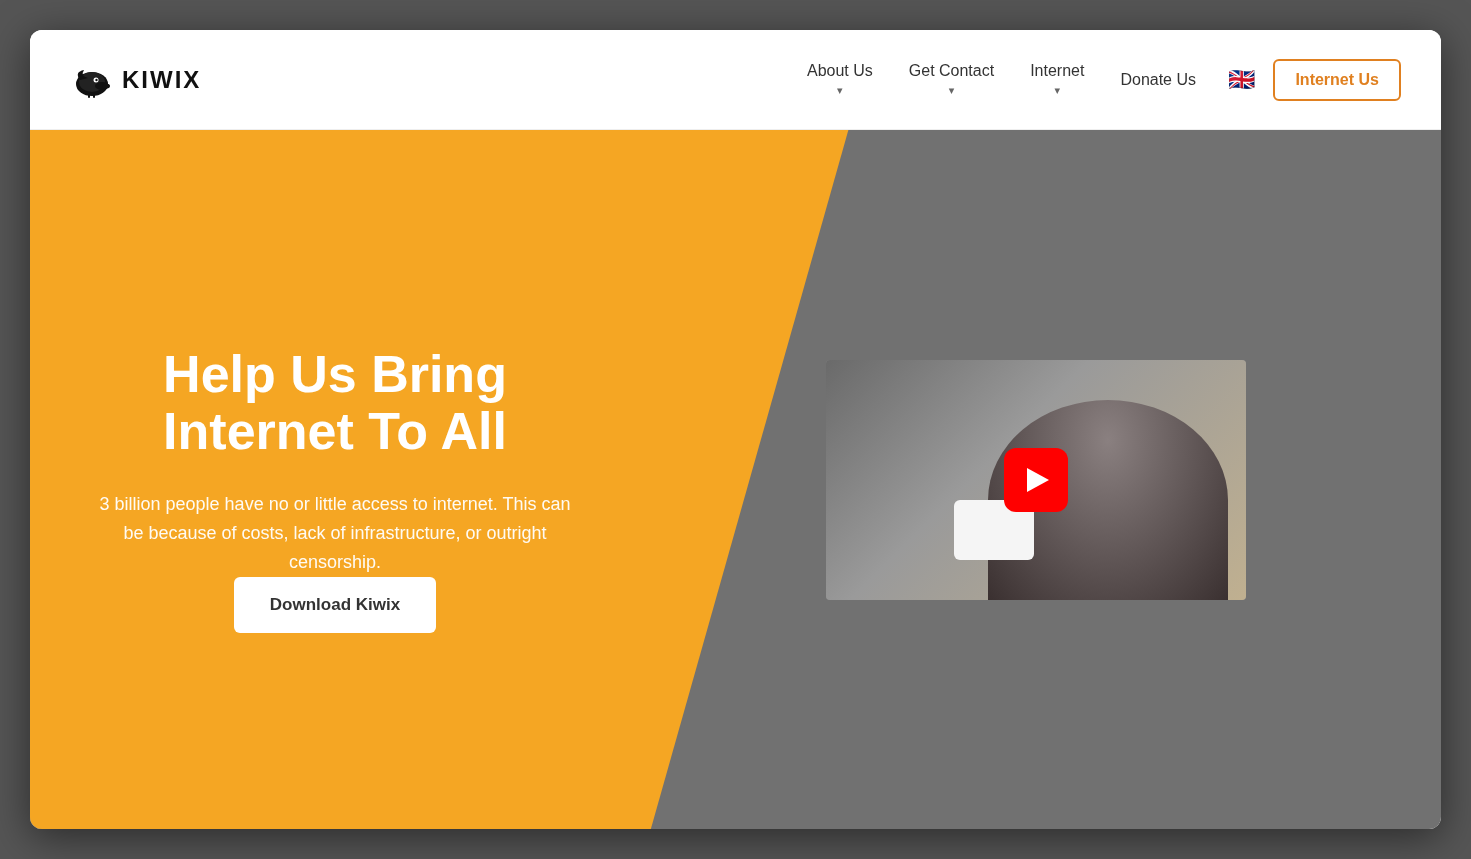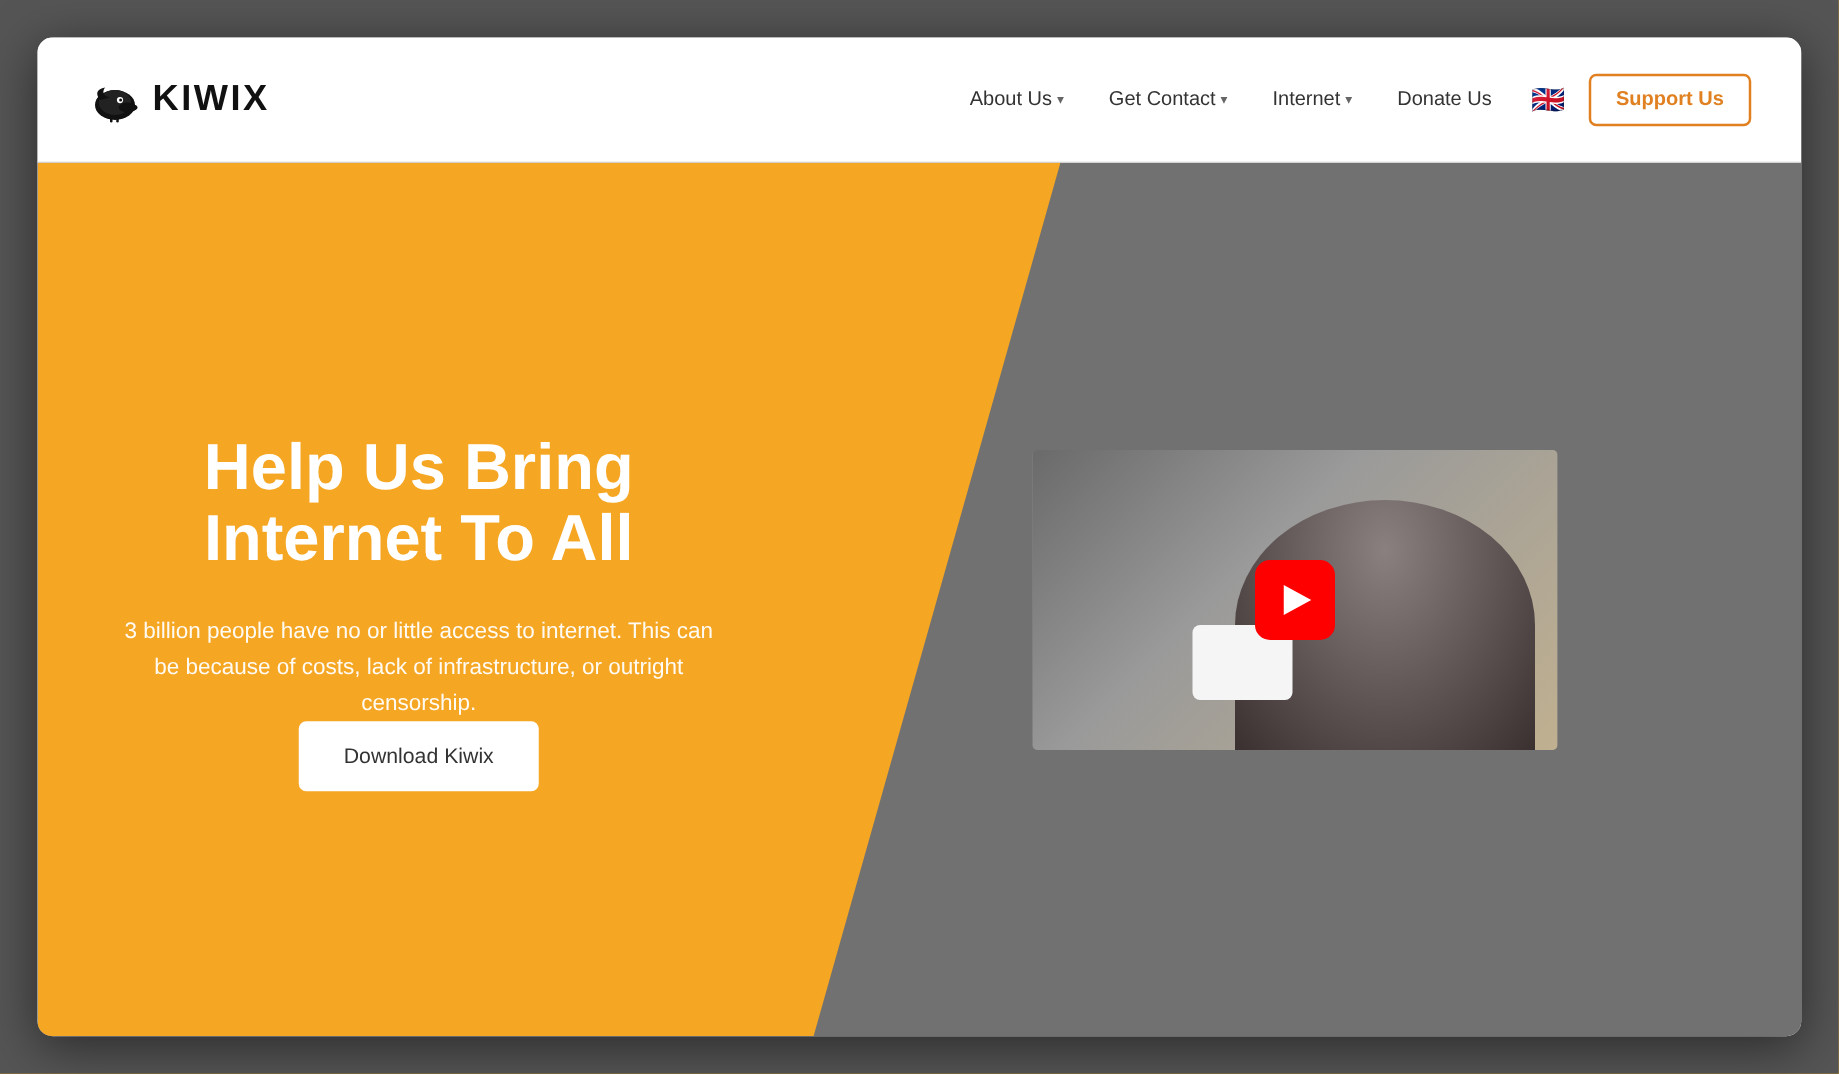--- a/index.html
+++ b/index.html
@@ -34,21 +34,21 @@
       align-items: center;
       gap: 8px;
       text-decoration: none;
       color: #000;
     }
     .logo-icon {
       width: 44px;
       height: 44px;
     }
     .logo-text {
-      font-size: 29px;
+      font-size: 24px;
       font-weight: 800;
       letter-spacing: 2px;
       color: #111;
     }
     .nav-links {
       display: flex;
       align-items: center;
       gap: 8px;
       margin-left: auto;
     }
@@ -56,20 +56,21 @@
       display: flex;
       align-items: center;
       gap: 4px;
       padding: 8px 14px;
       font-size: 16px;
       font-weight: 500;
       color: #333;
       cursor: pointer;
       border-radius: 4px;
       white-space: nowrap;
+      flex-direction: column;
     }
     .nav-chevron {
       font-size: 11px;
       color: #666;
     }
     .nav-flag {
       font-size: 22px;
       padding: 4px 10px;
     }
     .nav-support-btn {
@@ -132,21 +133,21 @@
       color: rgba(255,255,255,0.95);
     }
     .hero-buttons {
       display: flex;
       gap: 20px;
       justify-content: center;
     }
     .hero-btn {
       padding: 18px 36px;
       font-size: 17px;
-      font-weight: 400;
+      font-weight: 700;
       border-radius: 6px;
       cursor: pointer;
       border: none;
       background: #fff;
       color: #333;
     }
     .hero-right {
       flex: 1;
       display: flex;
       justify-content: center;
@@ -253,21 +254,21 @@
       <div class="nav-item">
         <span>Internet</span>
         <span class="nav-chevron">▾</span>
       </div>
       <div class="nav-item">
         <span>Donate Us</span>
       </div>
       <div class="nav-flag nav-item">
         <span>🇬🇧</span>
       </div>
-      <button class="nav-support-btn">Support Us</button>
+      <button class="nav-support-btn">Internet Us</button>
     </div>
   </nav>
 
   <section class="hero">
     <div class="hero-bg-right"></div>
     <div class="hero-bg-orange"></div>
 
     <div class="hero-content">
 
       <div class="hero-left">

